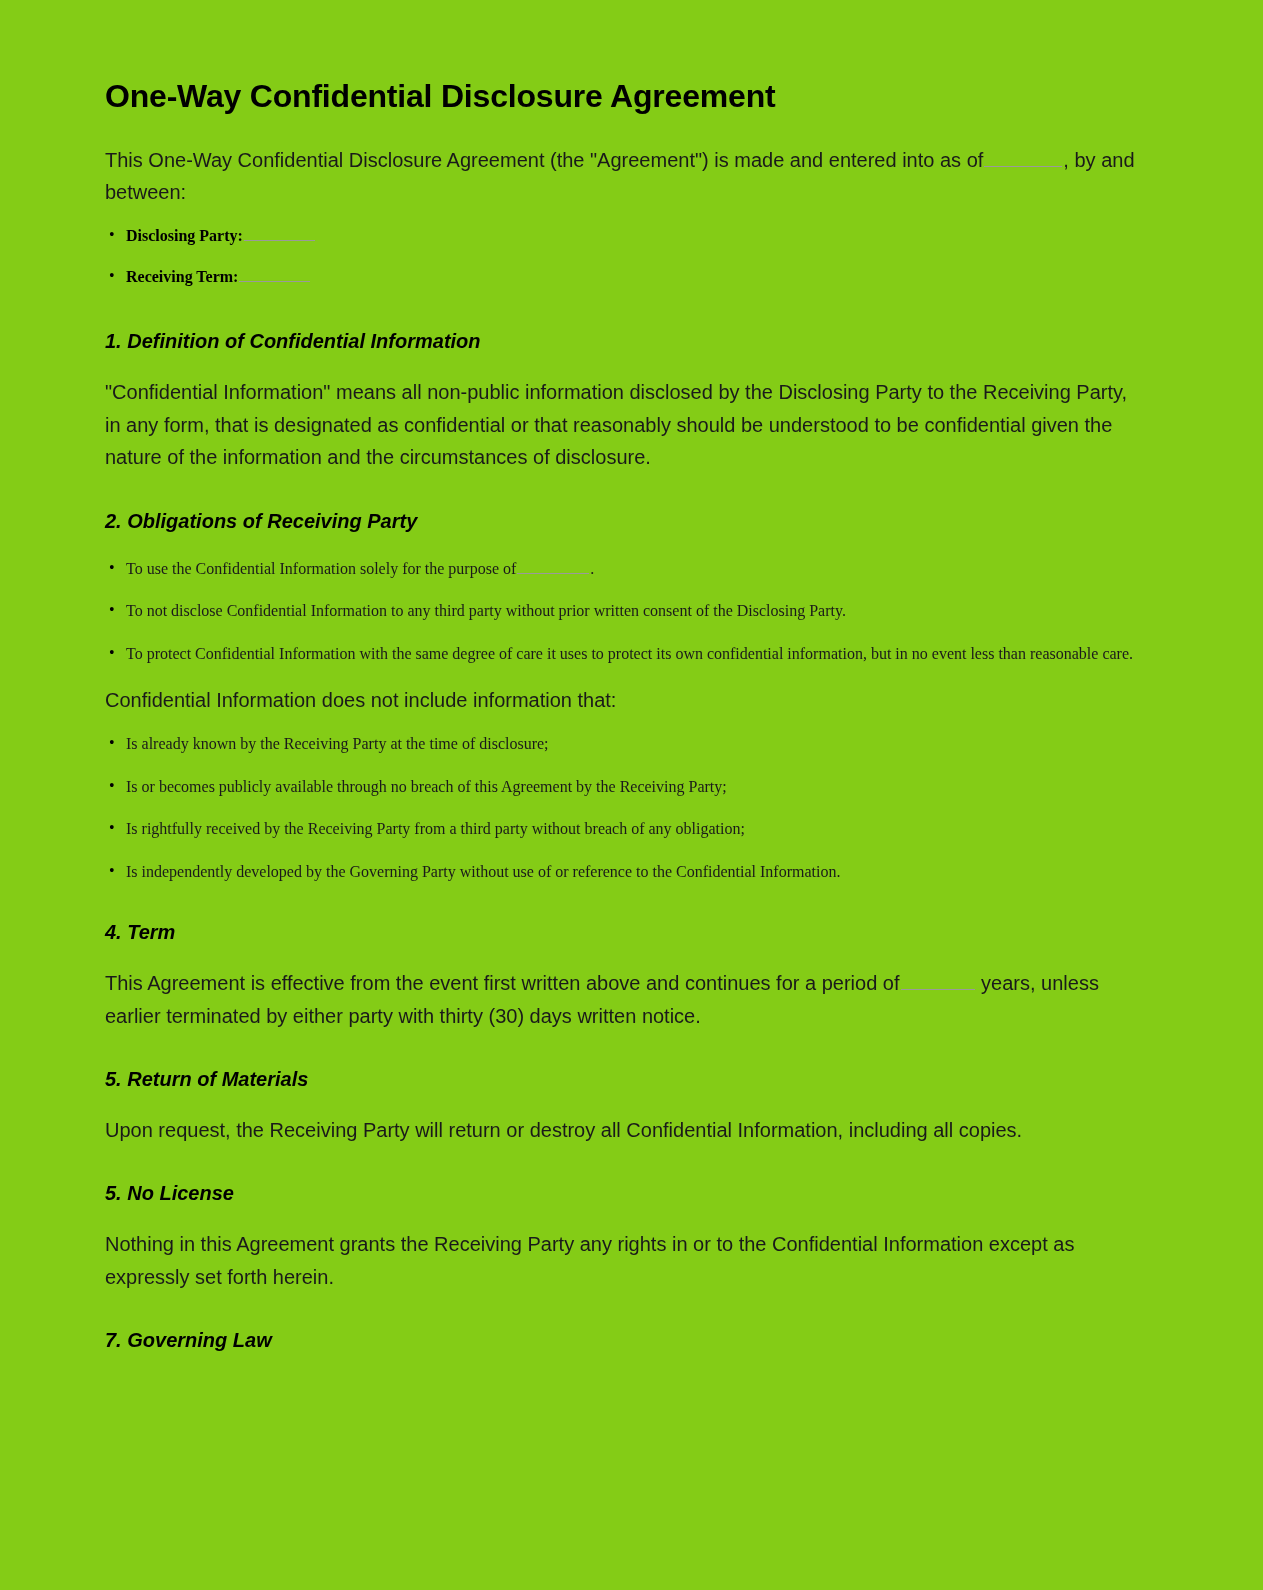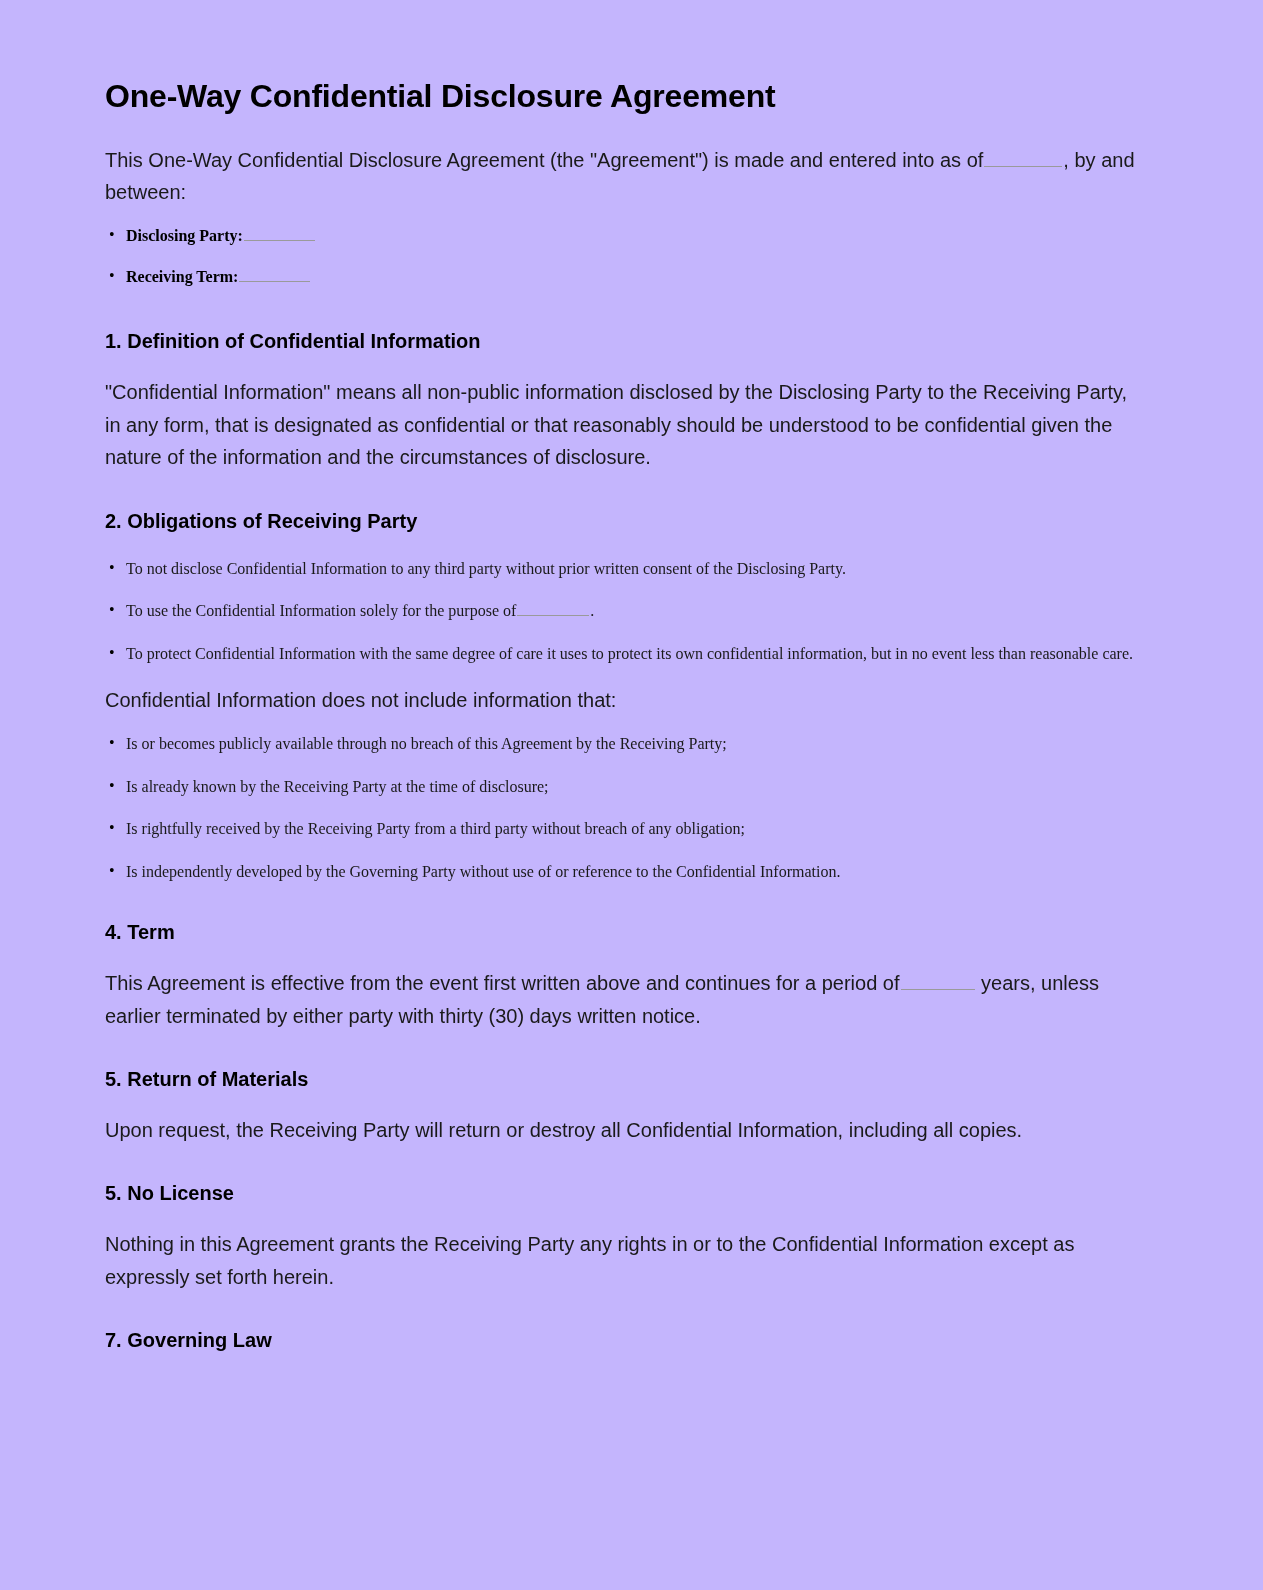--- a/index.html
+++ b/index.html
@@ -11,21 +11,21 @@
     width: 1263px;
     height: 1590px;
     font-family: "Liberation Sans", sans-serif;
     color: #000000;
     overflow: hidden;
   }
 
   .page {
     width: 1263px;
     height: 1590px;
-    background: #c4b5fd;
+    background: #84cc16;
     box-sizing: border-box;
     padding: 78px 120px 0 105px;
     position: relative;
   }
 
   .doc-title {
     font-size: 32px;
     font-weight: bold;
     line-height: 1.18;
     letter-spacing: -0.2px;
@@ -39,20 +39,21 @@
     margin: 0 0 14px 0;
     color: #1a1a1a;
   }
 
   .section-heading {
     font-size: 20px;
     font-weight: bold;
     line-height: 1.3;
     margin: 34px 0 22px 0;
     color: #000000;
+    font-style: italic;
   }
 
   .section-heading.first {
     margin-top: 38px;
   }
 
   ul.doc-list {
     list-style: none;
     margin: 0 0 6px 0;
     padding: 0;
@@ -111,29 +112,29 @@
   <ul class="doc-list party-list">
     <li><span class="party-label">Disclosing Party:</span><span class="blank w-party"></span></li>
     <li><span class="party-label">Receiving Term:</span><span class="blank w-party"></span></li>
   </ul>
 
   <h2 class="section-heading first">1. Definition of Confidential Information</h2>
   <p class="para">"Confidential Information" means all non-public information disclosed by the Disclosing Party to the Receiving Party, in any form, that is designated as confidential or that reasonably should be understood to be confidential given the nature of the information and the circumstances of disclosure.</p>
 
   <h2 class="section-heading">2. Obligations of Receiving Party</h2>
   <ul class="doc-list">
+    <li><span>To use the Confidential Information solely for the purpose of</span><span class="blank w-purp"></span><span>.</span></li>
     <li>To not disclose Confidential Information to any third party without prior written consent of the Disclosing Party.</li>
-    <li><span>To use the Confidential Information solely for the purpose of</span><span class="blank w-purp"></span><span>.</span></li>
     <li>To protect Confidential Information with the same degree of care it uses to protect its own confidential information, but in no event less than reasonable care.</li>
   </ul>
 
   <p class="para">Confidential Information does not include information that:</p>
   <ul class="doc-list">
+    <li>Is already known by the Receiving Party at the time of disclosure;</li>
     <li>Is or becomes publicly available through no breach of this Agreement by the Receiving Party;</li>
-    <li>Is already known by the Receiving Party at the time of disclosure;</li>
     <li>Is rightfully received by the Receiving Party from a third party without breach of any obligation;</li>
     <li>Is independently developed by the Governing Party without use of or reference to the Confidential Information.</li>
   </ul>
 
   <h2 class="section-heading">4. Term</h2>
   <p class="para"><span>This Agreement is effective from the event first written above and continues for a period of</span><span class="blank w-years"></span> <span>years, unless earlier terminated by either party with thirty (30) days written notice.</span></p>
 
   <h2 class="section-heading">5. Return of Materials</h2>
   <p class="para">Upon request, the Receiving Party will return or destroy all Confidential Information, including all copies.</p>
 

